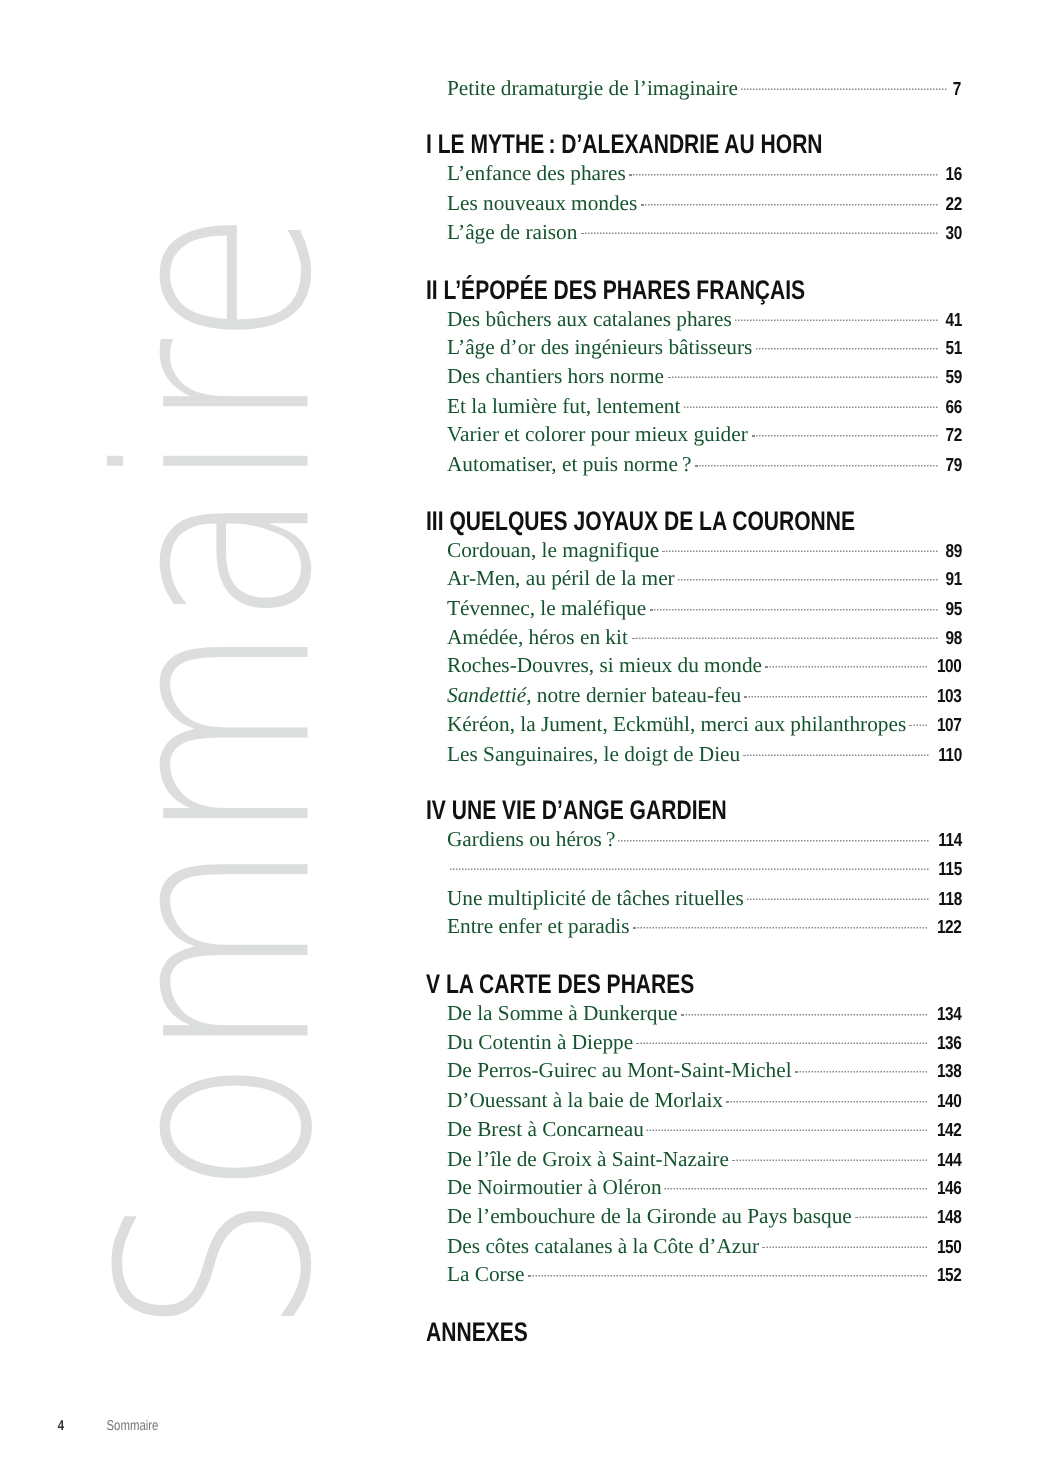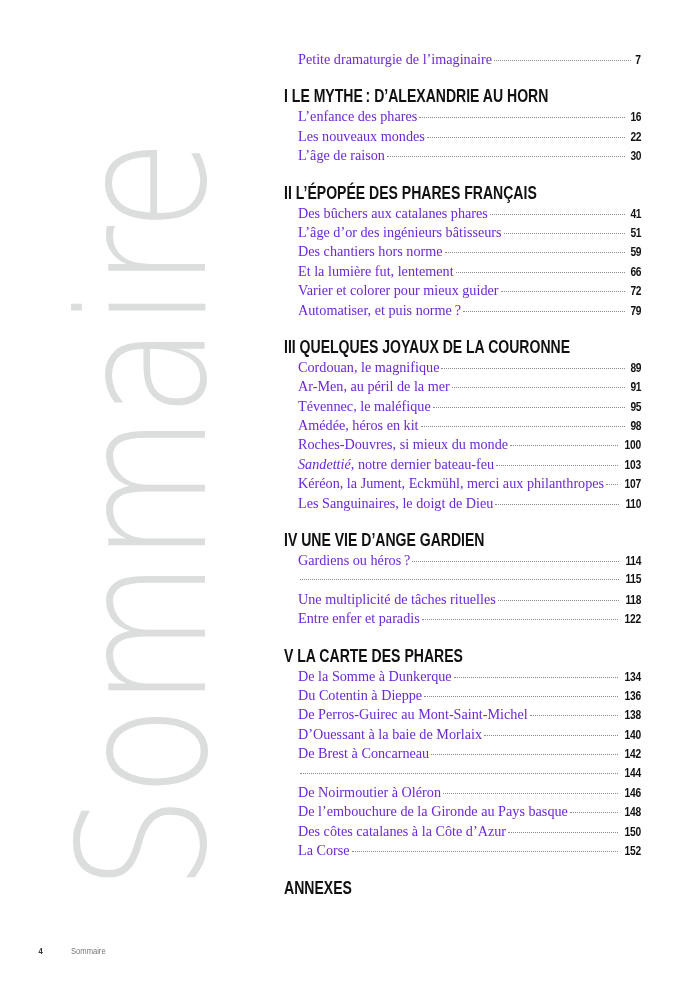--- a/index.html
+++ b/index.html
@@ -29,21 +29,21 @@
   .toc {
     position: absolute;
     left: 284px; top: 50px; width: 357px;
   }
   .entry {
     display: flex; align-items: baseline;
     height: 19.4px; line-height: 19.4px;
     padding-left: 14px;
     font-size: 14.2px;
   }
-  .entry .label { white-space: nowrap; color: #6d28d9; }
+  .entry .label { white-space: nowrap; color: #14532d; }
   .entry .label i { font-style: italic; }
   .entry .leader {
     flex: 1 1 auto; margin: 0 3px 0 2px;
     border-bottom: 1px dotted #8a8a8a;
     transform: translateY(-3px);
     min-width: 6px;
   }
   .entry .page {
     font-family: "Liberation Sans", sans-serif; font-weight: bold;
     font-size: 12.5px; color: #111; letter-spacing: -0.3px;
@@ -213,20 +213,21 @@
       <span class="label">D’Ouessant à la baie de Morlaix</span>
       <span class="leader"></span>
       <span class="page">140</span>
     </div>
   <div class="entry">
       <span class="label">De Brest à Concarneau</span>
       <span class="leader"></span>
       <span class="page">142</span>
     </div>
   <div class="entry">
+      <span class="label">De l’île de Groix à Saint-Nazaire</span>
       <span class="leader"></span>
       <span class="page">144</span>
     </div>
   <div class="entry">
       <span class="label">De Noirmoutier à Oléron</span>
       <span class="leader"></span>
       <span class="page">146</span>
     </div>
   <div class="entry">
       <span class="label">De l’embouchure de la Gironde au Pays basque</span>

